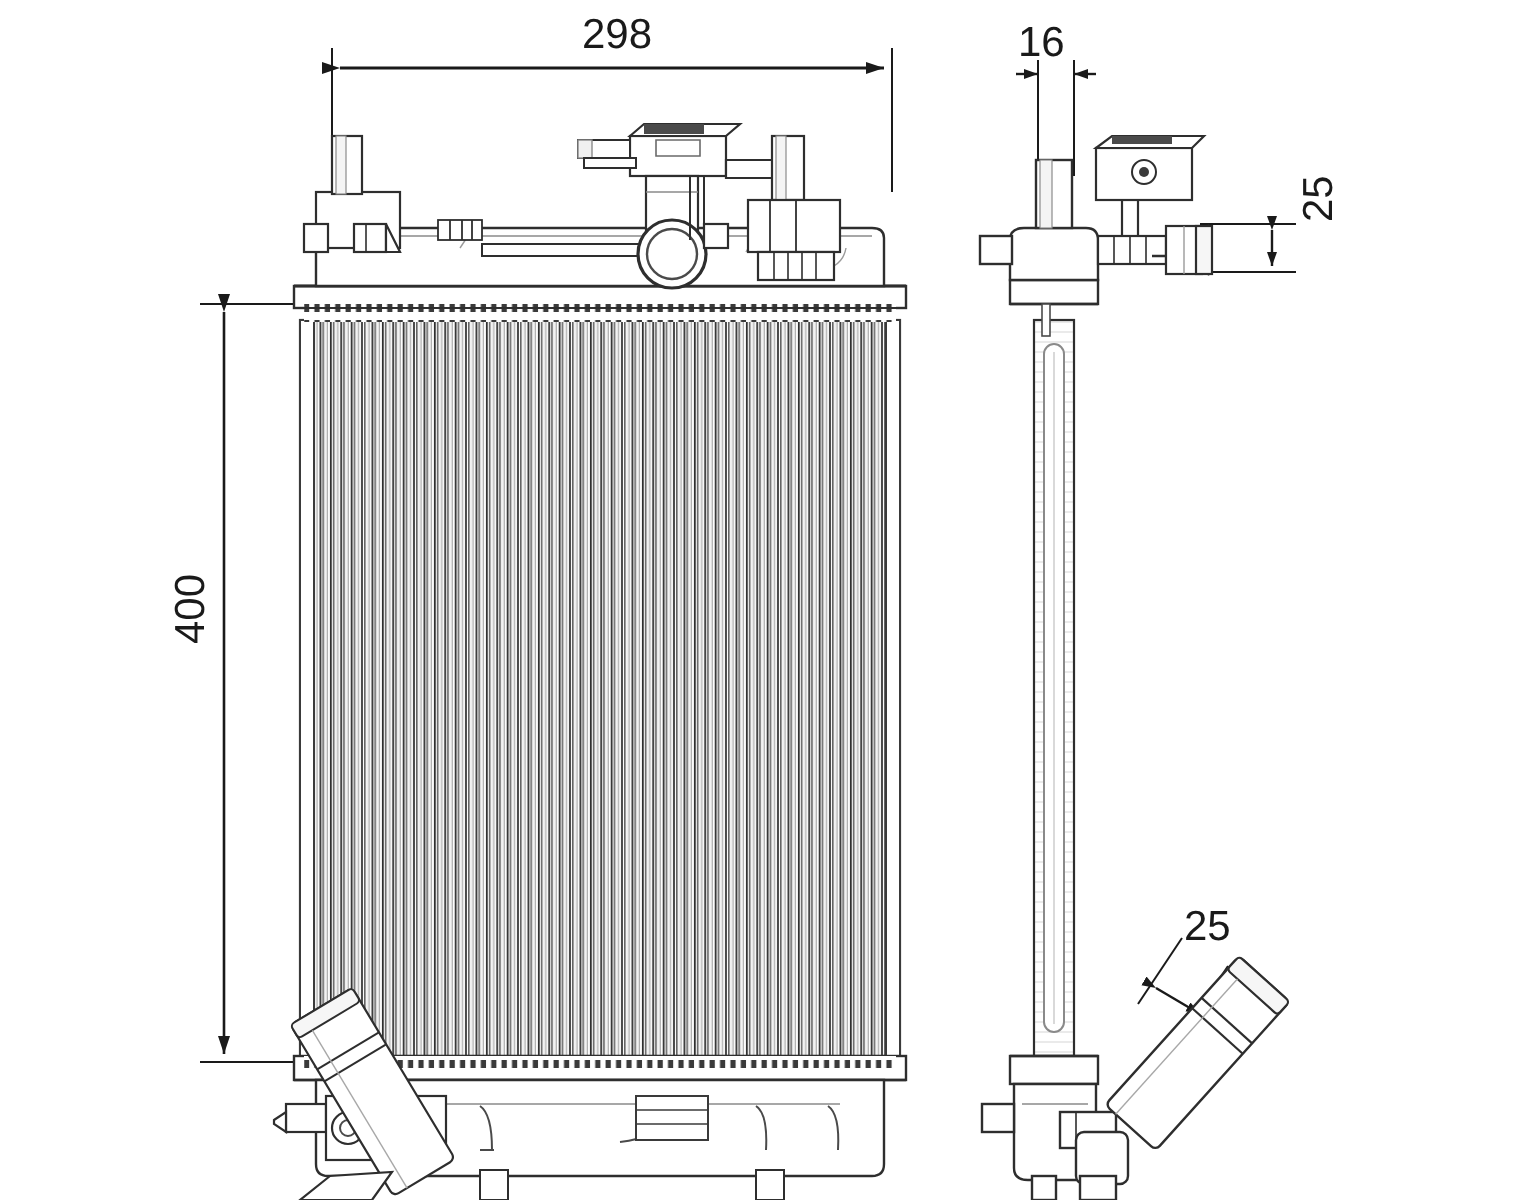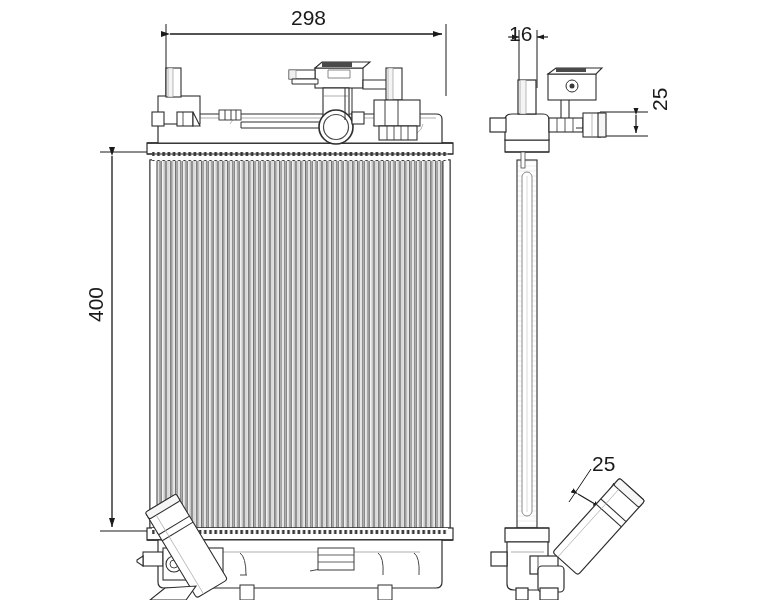--- a/index.html
+++ b/index.html
@@ -26,21 +26,21 @@
   }
   .dim-label {
     position: absolute;
     font-family: "Liberation Sans", sans-serif;
     font-size: 21px;
     color: #1a1a1a;
     letter-spacing: 0px;
     white-space: nowrap;
   }
   #lbl-width  { left: 291px; top: 6px; }
-  #lbl-depth  { left: 509px; top: 22px; }
+  #lbl-depth  { left: 509px; top: 10px; }
   #lbl-height { left: 84px;  top: 322px; transform: rotate(-90deg); transform-origin: left top; }
   #lbl-inlet  { left: 648px; top: 111px; transform: rotate(-90deg); transform-origin: left top; }
   #lbl-outlet { left: 592px; top: 452px; }
 </style>
 </head>
 <body>
 
 <div id="stage">
 
   <svg id="drawing" viewBox="0 0 760 600">

